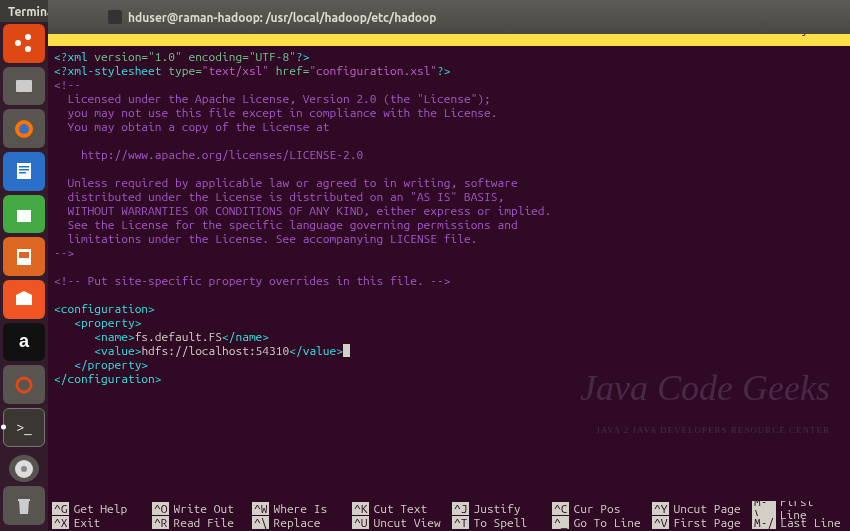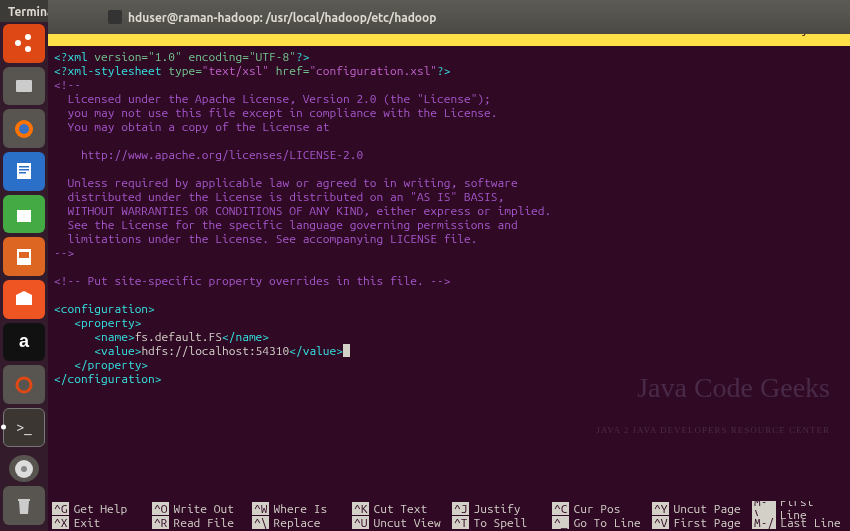--- a/index.html
+++ b/index.html
@@ -128,21 +128,21 @@
     }
     .watermark {
       position: absolute;
       right: 20px;
       bottom: 50px;
       color: rgba(120,100,140,0.35);
       font-family: serif;
       text-align: right;
       pointer-events: none;
     }
-    .watermark .big { font-size: 28px; }
+    .watermark .big { font-size: 36px; font-style: italic; }
     .watermark .small { font-size: 9px; letter-spacing: 1px; }
     .nano-footer {
       height: 30px;
       background: #300a24;
       display: flex;
       padding: 0 4px 2px 4px;
       gap: 6px;
       font-family: "Ubuntu Mono", monospace;
       font-size: 12px;
     }

